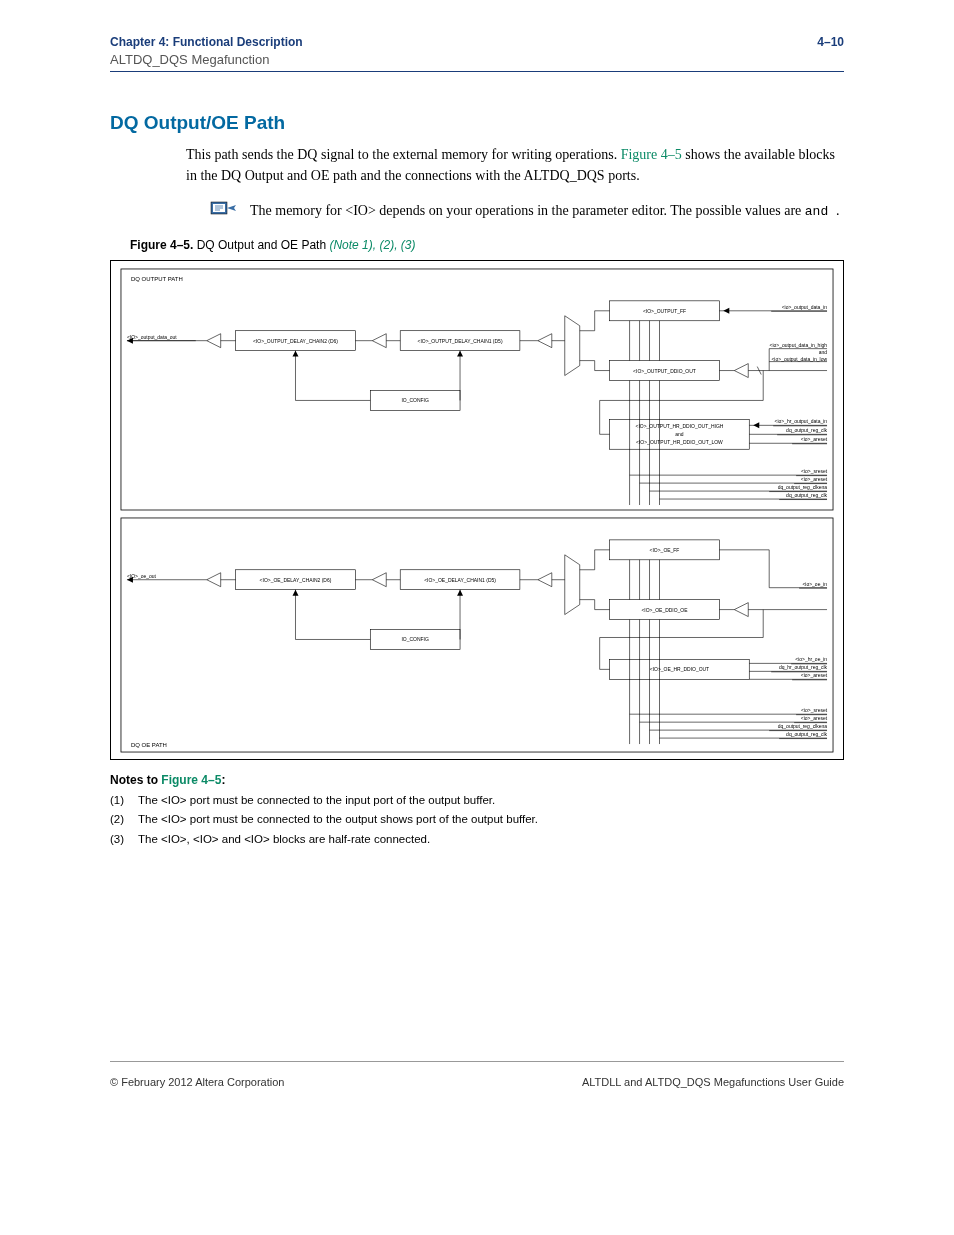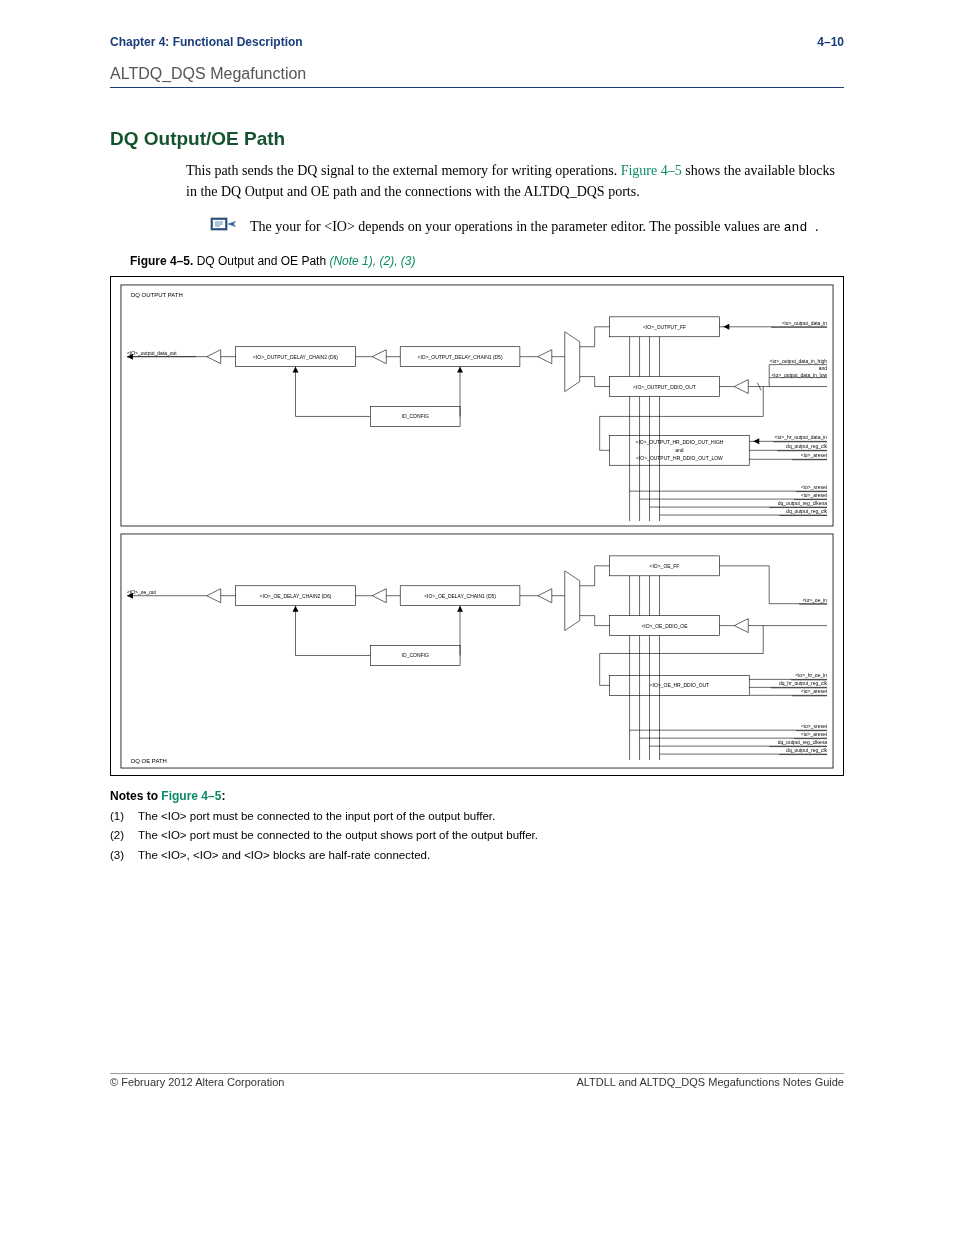--- a/index.html
+++ b/index.html
@@ -18,34 +18,34 @@
     padding: 35px 110px 30px 110px;
   }
   .header-row {
     display: flex;
     justify-content: space-between;
     font-size: 12px;
     font-weight: bold;
     color: #1a3d7a;
   }
   .header-sub {
-    font-size: 16px;
+    font-size: 13px;
     color: #555;
     font-weight: normal;
-    margin-top: 16px;
+    margin-top: 3px;
   }
   .hr-line {
     border: none;
     border-top: 1px solid #1a3d7a;
     margin: 4px 0 40px 0;
   }
   .section-title {
     font-size: 19px;
     font-weight: bold;
-    color: #14532d;
+    color: #0369a1;
     margin-bottom: 10px;
   }
   .body-text {
     font-family: Georgia, 'Times New Roman', serif;
     font-size: 14px;
     line-height: 1.5;
     margin-left: 76px;
     margin-bottom: 14px;
   }
   .link { color: #0b8a66; }
@@ -98,21 +98,21 @@
   .footer {
     position: absolute;
     bottom: 30px;
     left: 110px;
     right: 110px;
     display: flex;
     justify-content: space-between;
     font-size: 11px;
     color: #333;
     border-top: 1px solid #999;
-    padding-top: 2px;
+    padding-top: 14px;
   }
 </style>
 </head>
 <body>
 
 <div class="page">
 
   
   <div class="header-row">
     <div>
@@ -136,21 +136,21 @@
   <div class="note-row">
     <svg class="note-icon" viewBox="0 0 28 16">
       <rect x="1" y="2" width="16" height="12" fill="#3a6ea5" stroke="#000" stroke-width="0.5"></rect>
       <rect x="3" y="4" width="12" height="8" fill="#fff"></rect>
       <line x1="5" y1="6" x2="13" y2="6" stroke="#3a6ea5" stroke-width="0.8"></line>
       <line x1="5" y1="8" x2="13" y2="8" stroke="#3a6ea5" stroke-width="0.8"></line>
       <line x1="5" y1="10" x2="10" y2="10" stroke="#3a6ea5" stroke-width="0.8"></line>
       <path d="M17 8 L26 5 L24 8 L26 11 Z" fill="#3a6ea5"></path>
     </svg>
     <div class="note-text">
-      <span>The your for </span><span class="italic">&lt;IO&gt;</span><span> depends on your operations in the parameter editor. The possible values are </span><span class="mono"> and </span><span>.</span>
+      <span>The memory for </span><span class="italic">&lt;IO&gt;</span><span> depends on your operations in the parameter editor. The possible values are </span><span class="mono"> and </span><span>.</span>
     </div>
   </div>
 
   
   <div class="fig-caption">
     <span class="bold">Figure 4–5.</span><span> DQ Output and OE Path  </span><span class="italic-link">(Note 1)</span><span class="italic-link">, </span><span class="italic-link">(2)</span><span class="italic-link">, </span><span class="italic-link">(3)</span>
   </div>
 
   
   <svg class="diagram" viewBox="0 0 734 500" preserveAspectRatio="none">
@@ -362,16 +362,16 @@
     </div>
     <div class="row">
       <div class="num">(3)</div>
       <div class="txt"><span>The </span><span class="italic">&lt;IO&gt;</span><span>, </span><span class="italic">&lt;IO&gt;</span><span> and </span><span class="italic">&lt;IO&gt;</span><span> blocks are half-rate connected.</span></div>
     </div>
   </div>
 
   
   <div class="footer">
     <span>© February 2012   Altera Corporation</span>
-    <span>ALTDLL and ALTDQ_DQS Megafunctions Notes Guide</span>
+    <span>ALTDLL and ALTDQ_DQS Megafunctions User Guide</span>
   </div>
 
 </div>
 
 </body></html>

